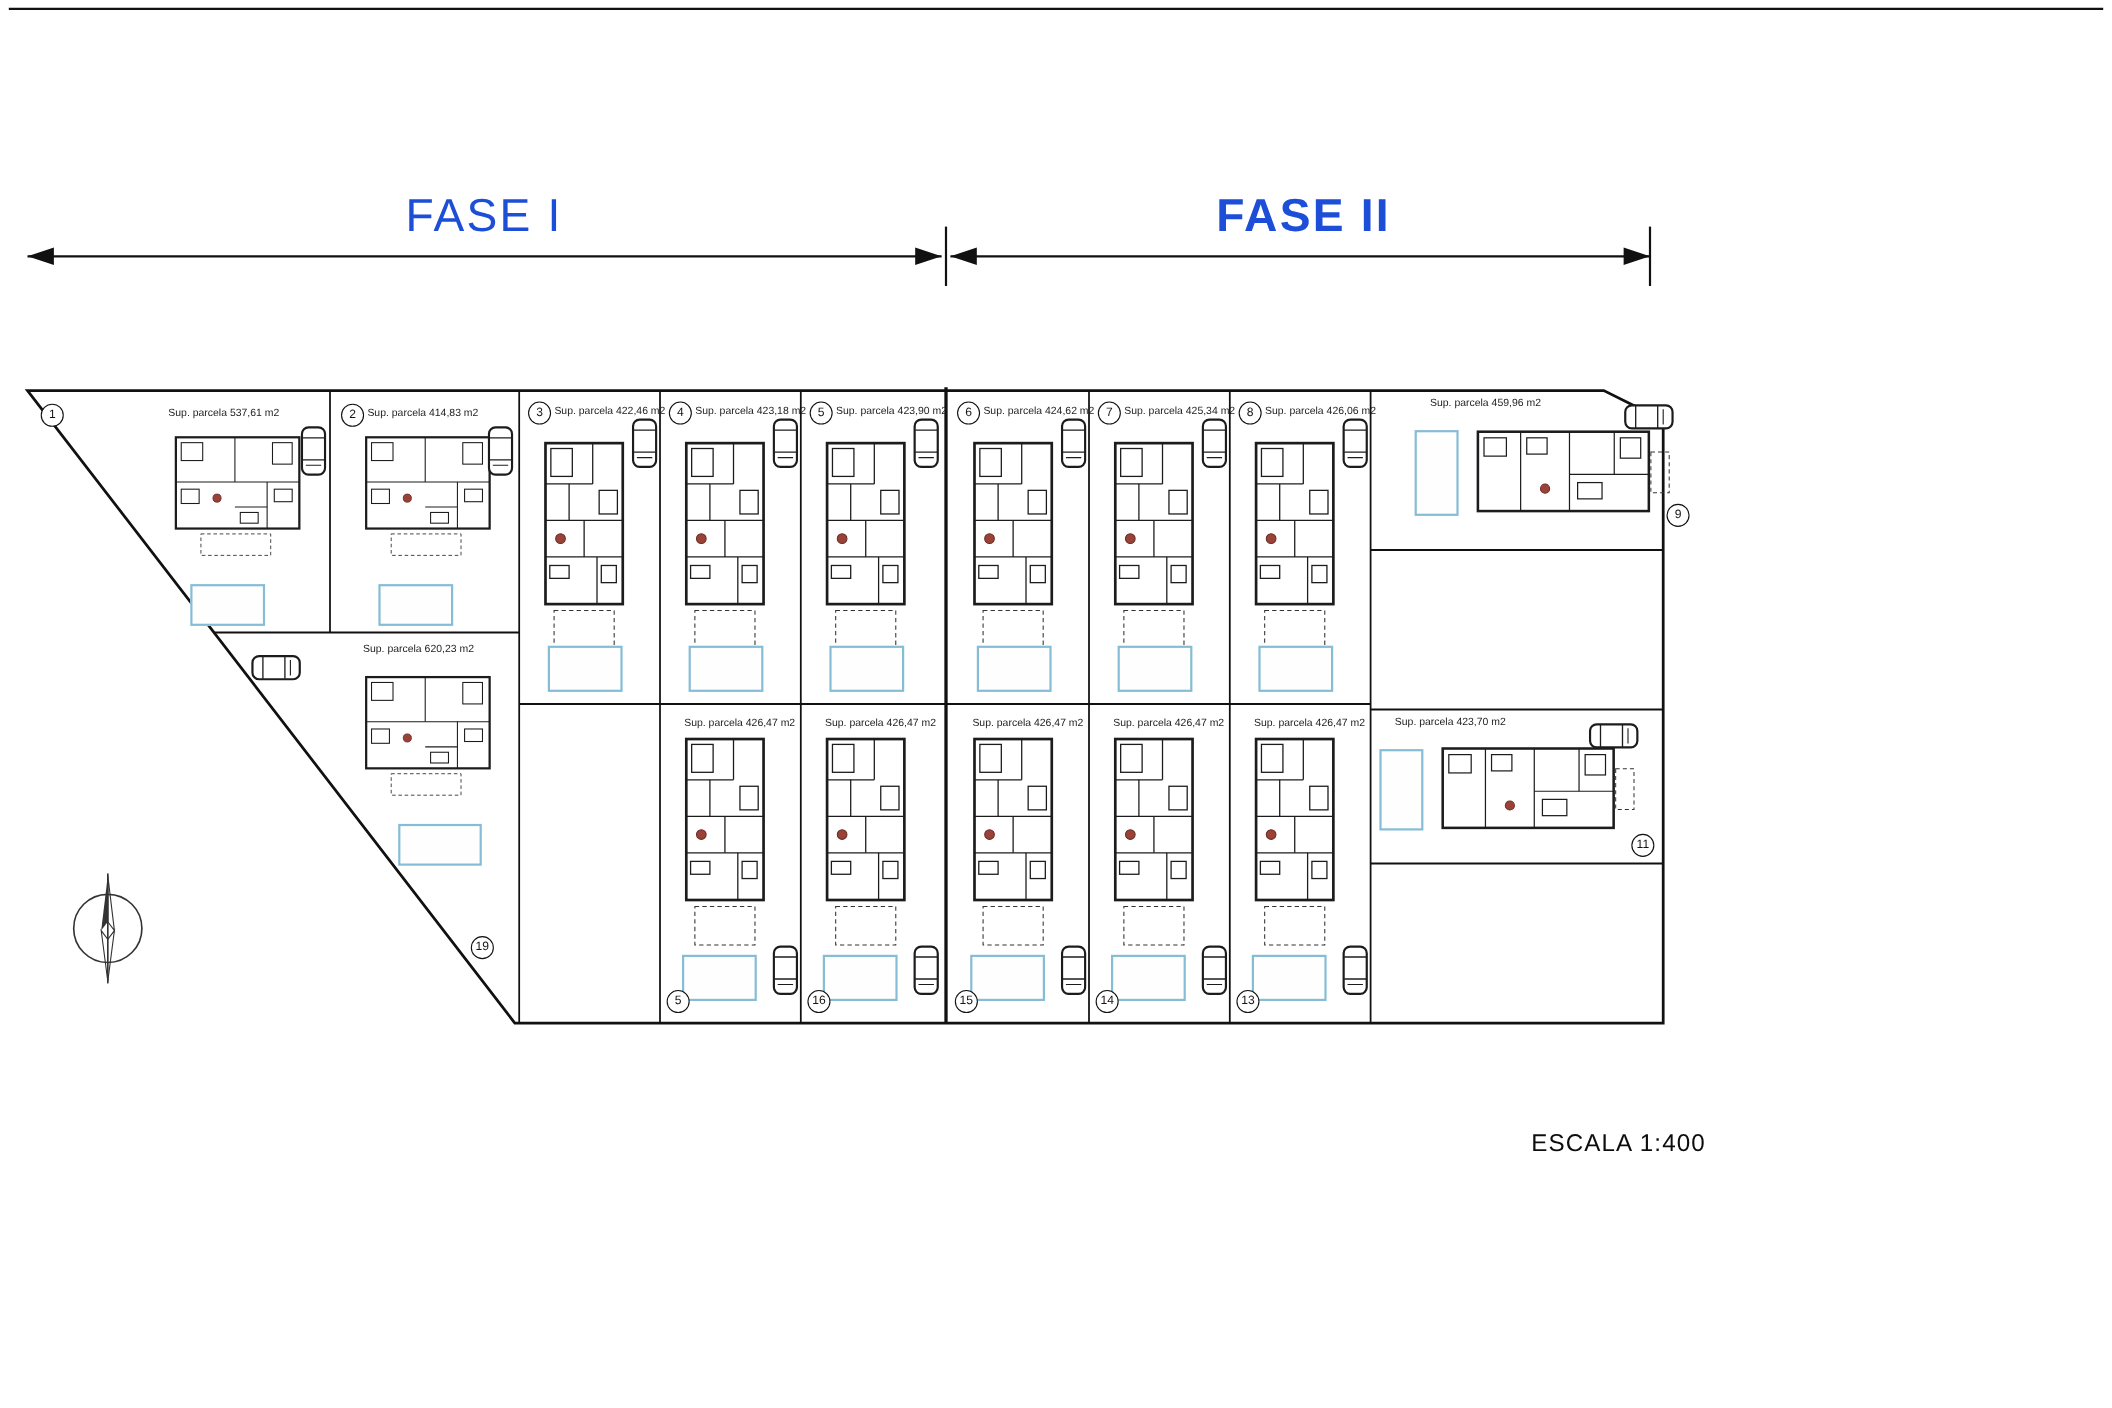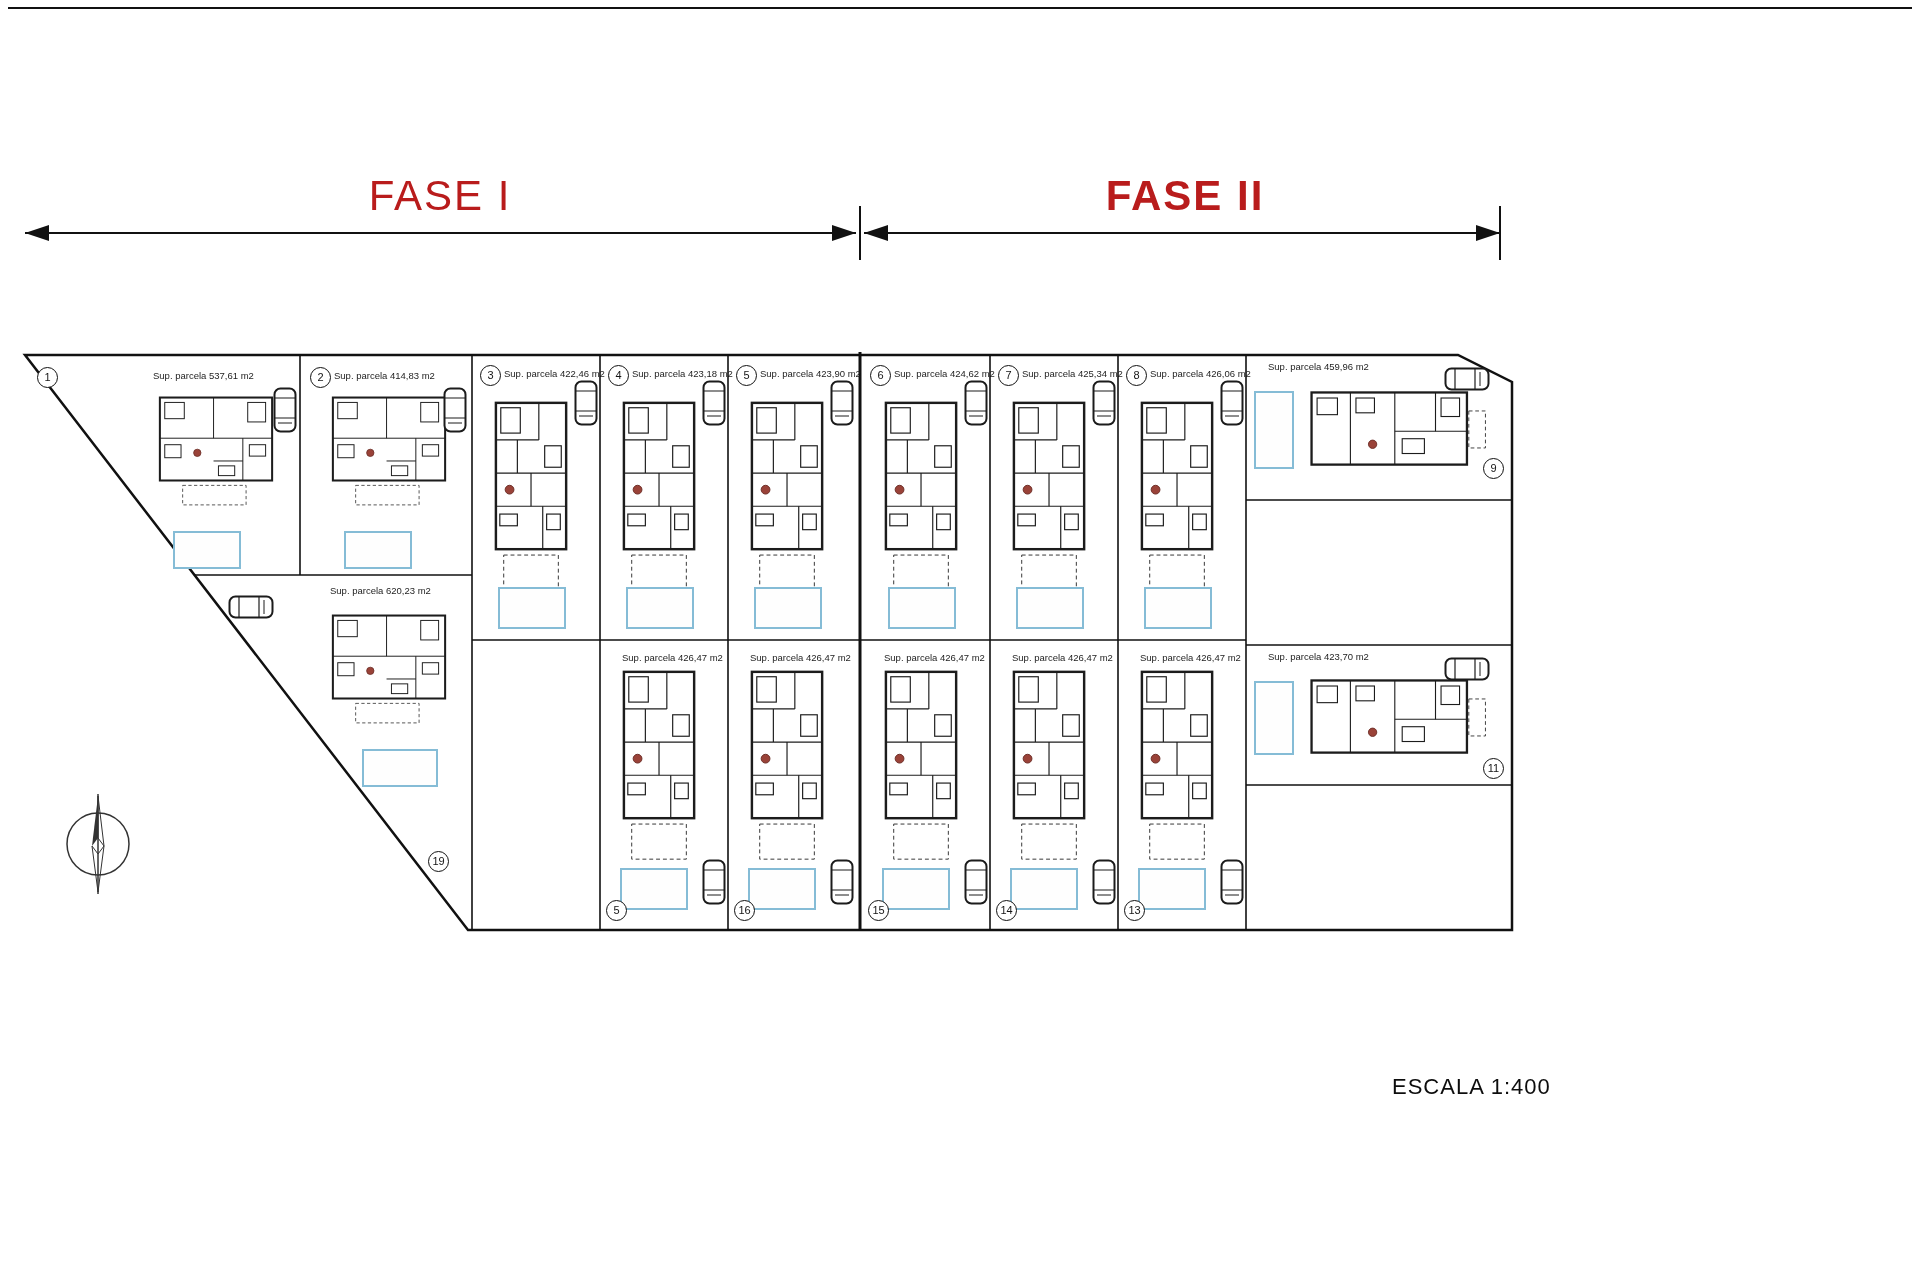--- a/index.html
+++ b/index.html
@@ -1,21 +1,21 @@
 <!DOCTYPE html>
 <html><head>
 <meta charset="utf-8">
 <style>
   html,body{margin:0;padding:0;background:#ffffff;}
   .sheet{position:relative;width:1920px;height:1280px;background:#ffffff;
          font-family:"Liberation Sans",sans-serif;color:#141414;overflow:hidden;}
   .overlay{position:absolute;left:0;top:0;width:1920px;height:1280px;pointer-events:none;}
   .phase-title{position:absolute;top:172px;text-align:center;font-size:42px;
-               letter-spacing:2px;color:#b91c1c;}
-  .scale-label{position:absolute;left:1392px;top:1026px;font-size:22px;letter-spacing:1px;color:#0d0d0d;margin-top:48px;}
+               letter-spacing:2px;color:#1d4ed8;}
+  .scale-label{position:absolute;left:1392px;top:1026px;font-size:22px;letter-spacing:1px;color:#0d0d0d;}
   .plot{position:absolute;}
   .plot>*{position:absolute;}
   .pnum{width:19px;height:19px;border:1.6px solid #111;border-radius:50%;
         display:flex;align-items:center;justify-content:center;
         font-size:11px;line-height:1;background:#fff;}
   .palabel{font-size:9.5px;white-space:nowrap;color:#1d1d1d;}
   .pool{border:2px solid #85bcd6;background:#fefefe;}
   svg.house,svg.car,svg.compass{overflow:visible;}
   svg.car.rot{transform:rotate(90deg);}
 </style>
@@ -206,21 +206,21 @@
     <div class="palabel" style="left:32px;top:13px">Sup. parcela 426,06 m2</div>
     <svg class="house" style="left:16px;top:42px" width="88" height="200">
         <use href="#plan-tall"></use>
       </svg>
     <svg class="car rot" style="left:91px;top:36px" width="46" height="24">
         <use href="#car"></use>
       </svg>
     <div class="pool" style="left:26px;top:232px;width:64px;height:38px"></div>
   </div>
 
-  <div class="plot" style="left:1246px;top:355px;width:266px;height:130px">
+  <div class="plot" style="left:1278px;top:355px;width:266px;height:130px">
     <div class="palabel" style="left:22px;top:6px">Sup. parcela 459,96 m2</div>
     <svg class="car" style="left:198px;top:12px" width="46" height="24">
         <use href="#car"></use>
       </svg>
     <div class="pool" style="left:8px;top:36px;width:36px;height:74px"></div>
     <svg class="house" style="left:60px;top:30px" width="185" height="88">
         <use href="#plan-horiz"></use>
       </svg>
     <div class="pnum" style="right:8px;bottom:6px">9</div>
   </div>

